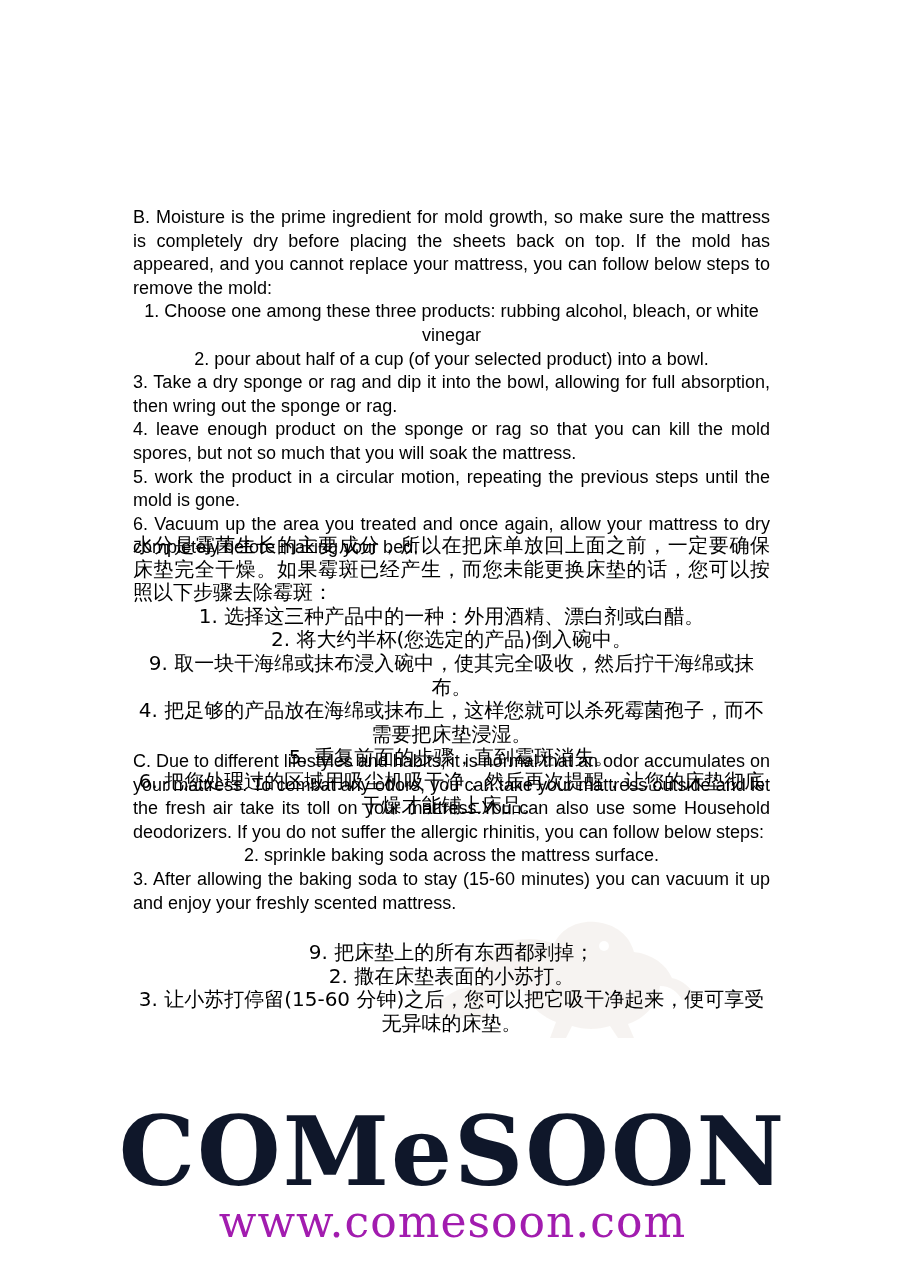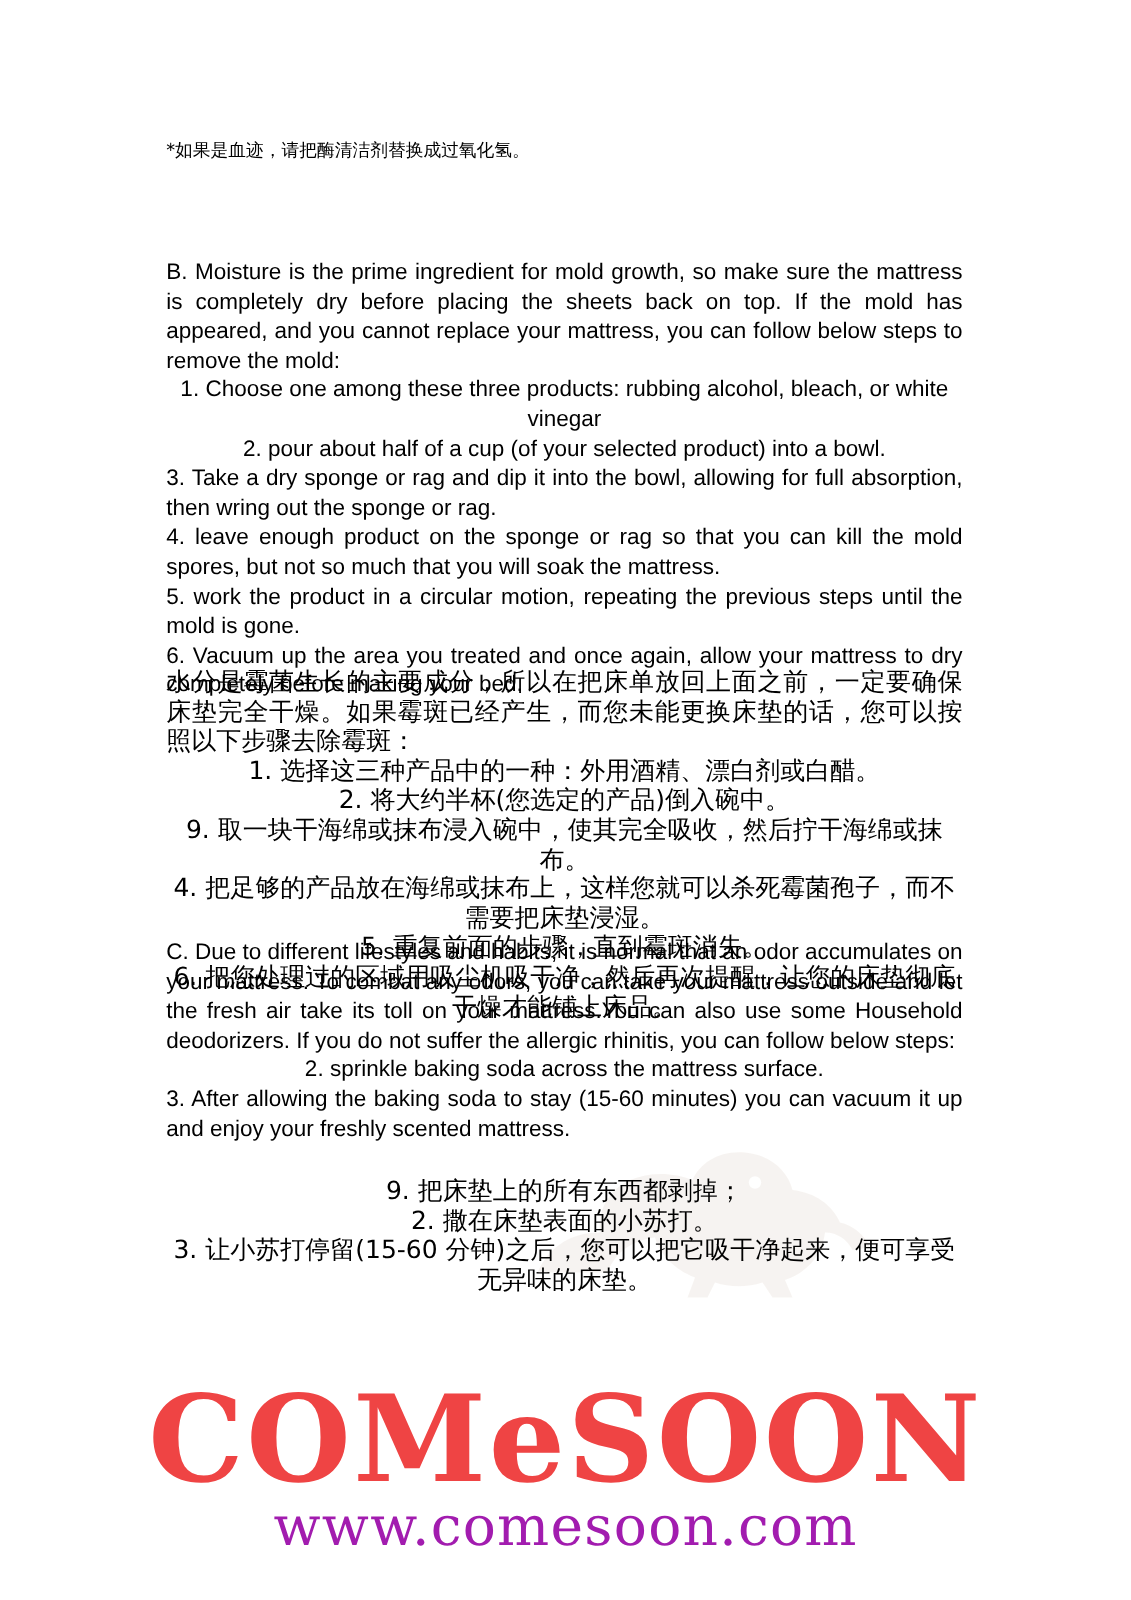--- a/index.html
+++ b/index.html
@@ -43,21 +43,21 @@
     color: #efe9e4;
     font-family: "DejaVu Serif", serif;
     letter-spacing: 2px;
     white-space: nowrap;
     user-select: none;
   }
   .wm-main {
     top: 1095px;
     font-size: 96px;
     font-weight: bold;
-    color: #ef4444;
+    color: #0f172a;
   }
   .wm-sub {
     top: 1196px;
     font-size: 44px;
     color: #a21caf;
     letter-spacing: 1px;
   }
   .wm-logo {
     position: absolute;
     left: 420px;
@@ -113,21 +113,20 @@
         <path d="M10,118 C20,96 38,86 60,86 C58,70 66,52 84,44 C100,37 120,38 134,44 C140,30 156,20 176,22 C196,24 210,36 214,52 C232,54 246,64 252,78 C262,80 272,88 276,98 L262,100 C258,92 250,86 240,86 C238,104 226,118 208,124 L214,138 L198,138 L190,126 C178,130 164,130 152,126 L146,138 L130,138 L136,122 C120,116 108,104 104,90 C86,92 72,102 66,118 Z"></path>
         <circle cx="184" cy="46" r="5" fill="#ffffff"></circle>
       </g>
     </svg>
     <div class="wm-text wm-main">COMeSOON</div>
     <div class="wm-text wm-sub">www.comesoon.com</div>
   </div>
 
   <div class="content">
 
-    <div class="blk top-note">*如果是血迹，请把酶清洁剂替换成过氧化氢。</div>
 
     <div class="blk en" id="blk-b-en">
       <p>B.  Moisture is the prime ingredient for mold growth, so make sure the mattress is completely dry before placing the sheets back on top. If the mold has appeared, and you cannot replace your mattress, you can follow below steps to remove the mold:</p>
       <p class="lastline-left">1.  Choose one among these three products: rubbing alcohol, bleach, or white vinegar</p>
       <p class="lastline-left">2.  pour about half of a cup (of your selected product) into a bowl.</p>
       <p>3.  Take a dry sponge or rag and dip it into the bowl, allowing for full absorption, then wring out the sponge or rag.</p>
       <p>4.  leave enough product on the sponge or rag so that you can kill the mold spores, but not so much that you will soak the mattress.</p>
       <p>5.  work the product in a circular motion, repeating the previous steps until the mold is gone.</p>
       <p>6.  Vacuum up the area you treated and once again, allow your mattress to dry completely before making your bed.</p>
     </div>

